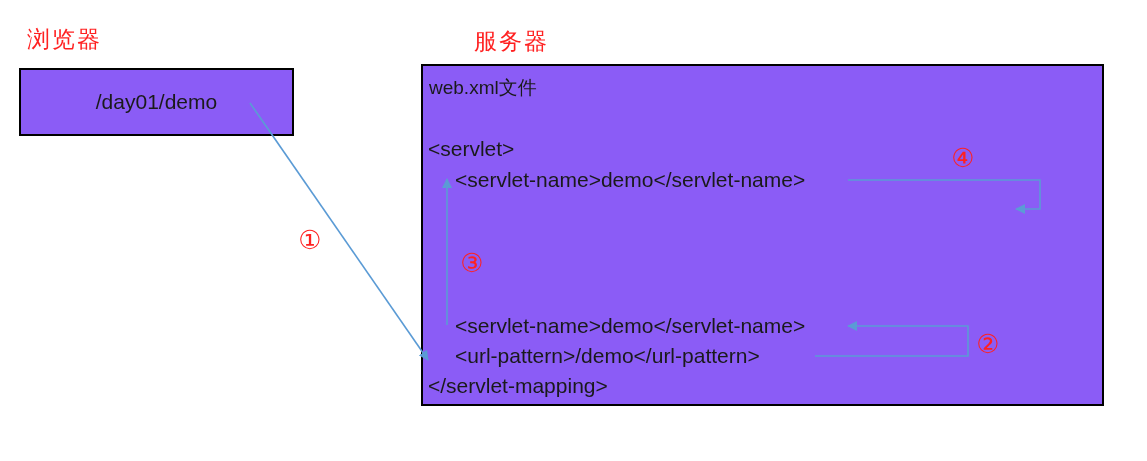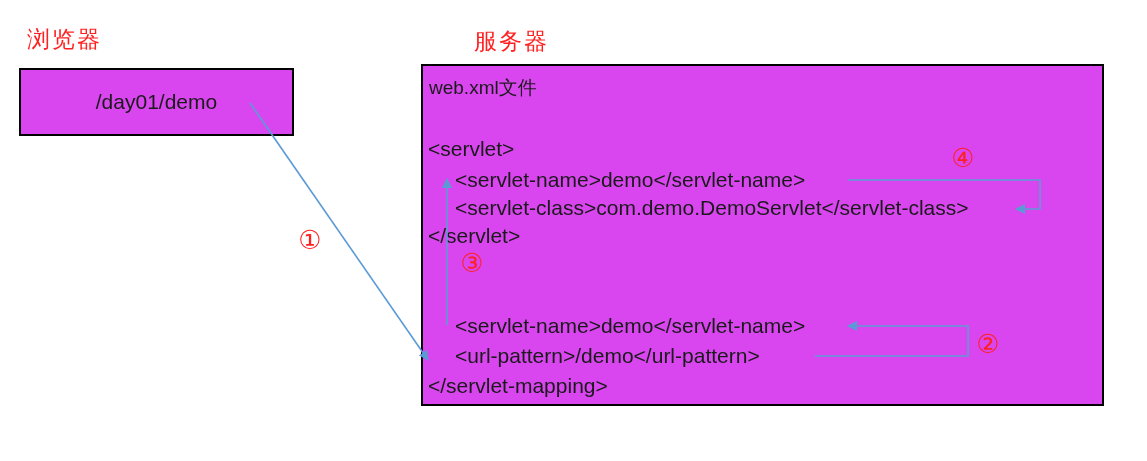--- a/index.html
+++ b/index.html
@@ -9,21 +9,21 @@
   .canvas{
     position:relative; width:1147px; height:461px; overflow:hidden;
     background:#ffffff; font-family:"Liberation Sans", sans-serif; color:var(--text);text-align:center;
   }
   .abs{position:absolute; white-space:nowrap;}
   .section-title{
     font-family:"Liberation Serif", serif;
     font-size:23px; color:var(--red); line-height:26px; letter-spacing:2px;
   }
   .box{
-    position:absolute; border:2px solid var(--border); background:#d946ef; box-sizing:border-box;
+    position:absolute; border:2px solid var(--border); background:#8b5cf6; box-sizing:border-box;
   }
   .browser-box{left:19px; top:68px; width:275px; height:68px;
     display:flex; align-items:center; justify-content:center;}
   .server-box{left:421px; top:64px; width:683px; height:342px;}
   .url-text{font-size:21px;}
   .xml{font-size:21px; line-height:28px;}
   .file-title{font-size:19px; line-height:28px;}
   .step-badge{
     position:absolute; transform:translate(-50%,-50%);
     font-family:"DejaVu Sans", sans-serif; font-size:26px; line-height:1; color:var(--red);
@@ -44,22 +44,20 @@
   </div>
 
   <div class="abs section-title" style="left:474px; top:29px;">服务器</div>
 
   <div class="box server-box"></div>
 
   <div class="abs file-title" style="left:429px; top:74px;">web.xml文件</div>
 
   <div class="abs xml" style="left:428px; top:135px;">&lt;servlet&gt;</div>
   <div class="abs xml" style="left:455px; top:166px;">&lt;servlet-name&gt;demo&lt;/servlet-name&gt;</div>
-  <div class="abs xml" style="left:455px; top:194px;">&lt;servlet-class&gt;com.demo.DemoServlet&lt;/servlet-class&gt;</div>
-  <div class="abs xml" style="left:428px; top:222px;">&lt;/servlet&gt;</div>
 
   <div class="abs xml" style="left:455px; top:312px;">&lt;servlet-name&gt;demo&lt;/servlet-name&gt;</div>
   <div class="abs xml" style="left:455px; top:342px;">&lt;url-pattern&gt;/demo&lt;/url-pattern&gt;</div>
   <div class="abs xml" style="left:428px; top:372px;">&lt;/servlet-mapping&gt;</div>
 
   <svg class="overlay" width="1147" height="461" viewBox="0 0 1147 461">
     <defs>
       <marker id="ah" markerUnits="userSpaceOnUse" markerWidth="11" markerHeight="10" refX="9" refY="5" orient="auto">
         <path class="arrowhead" d="M0,0 L10,5 L0,10 z"></path>
       </marker>

